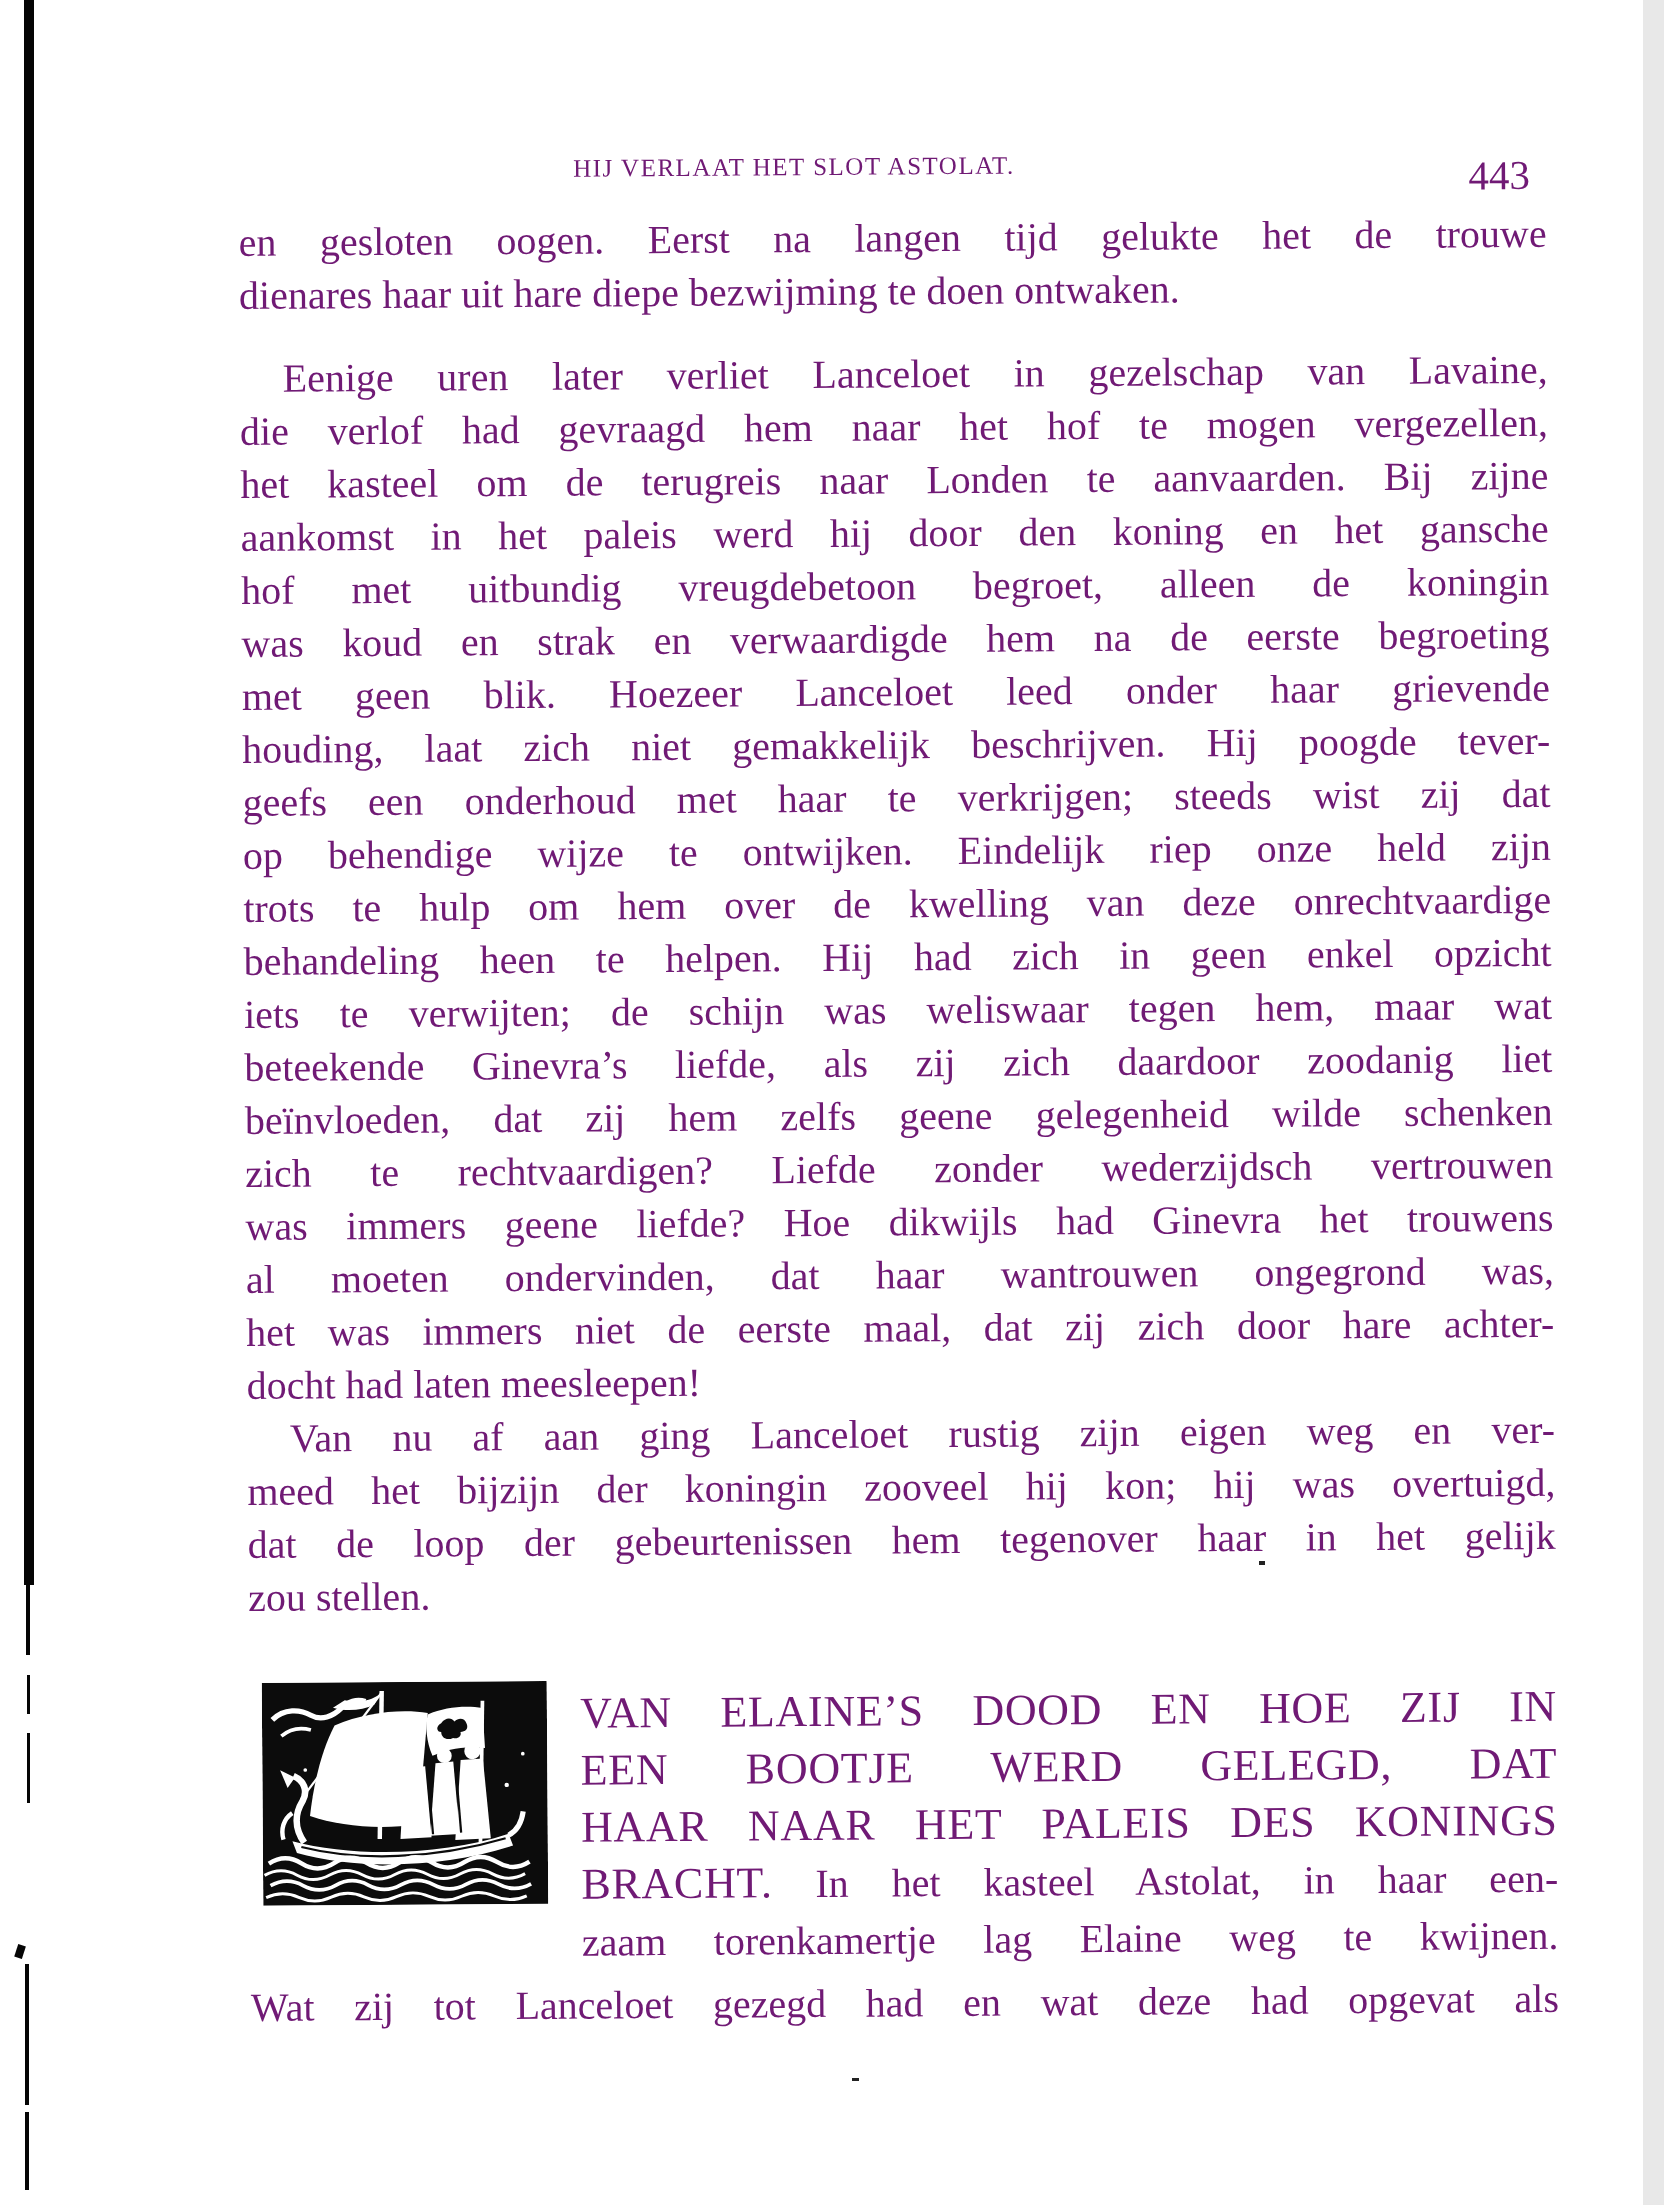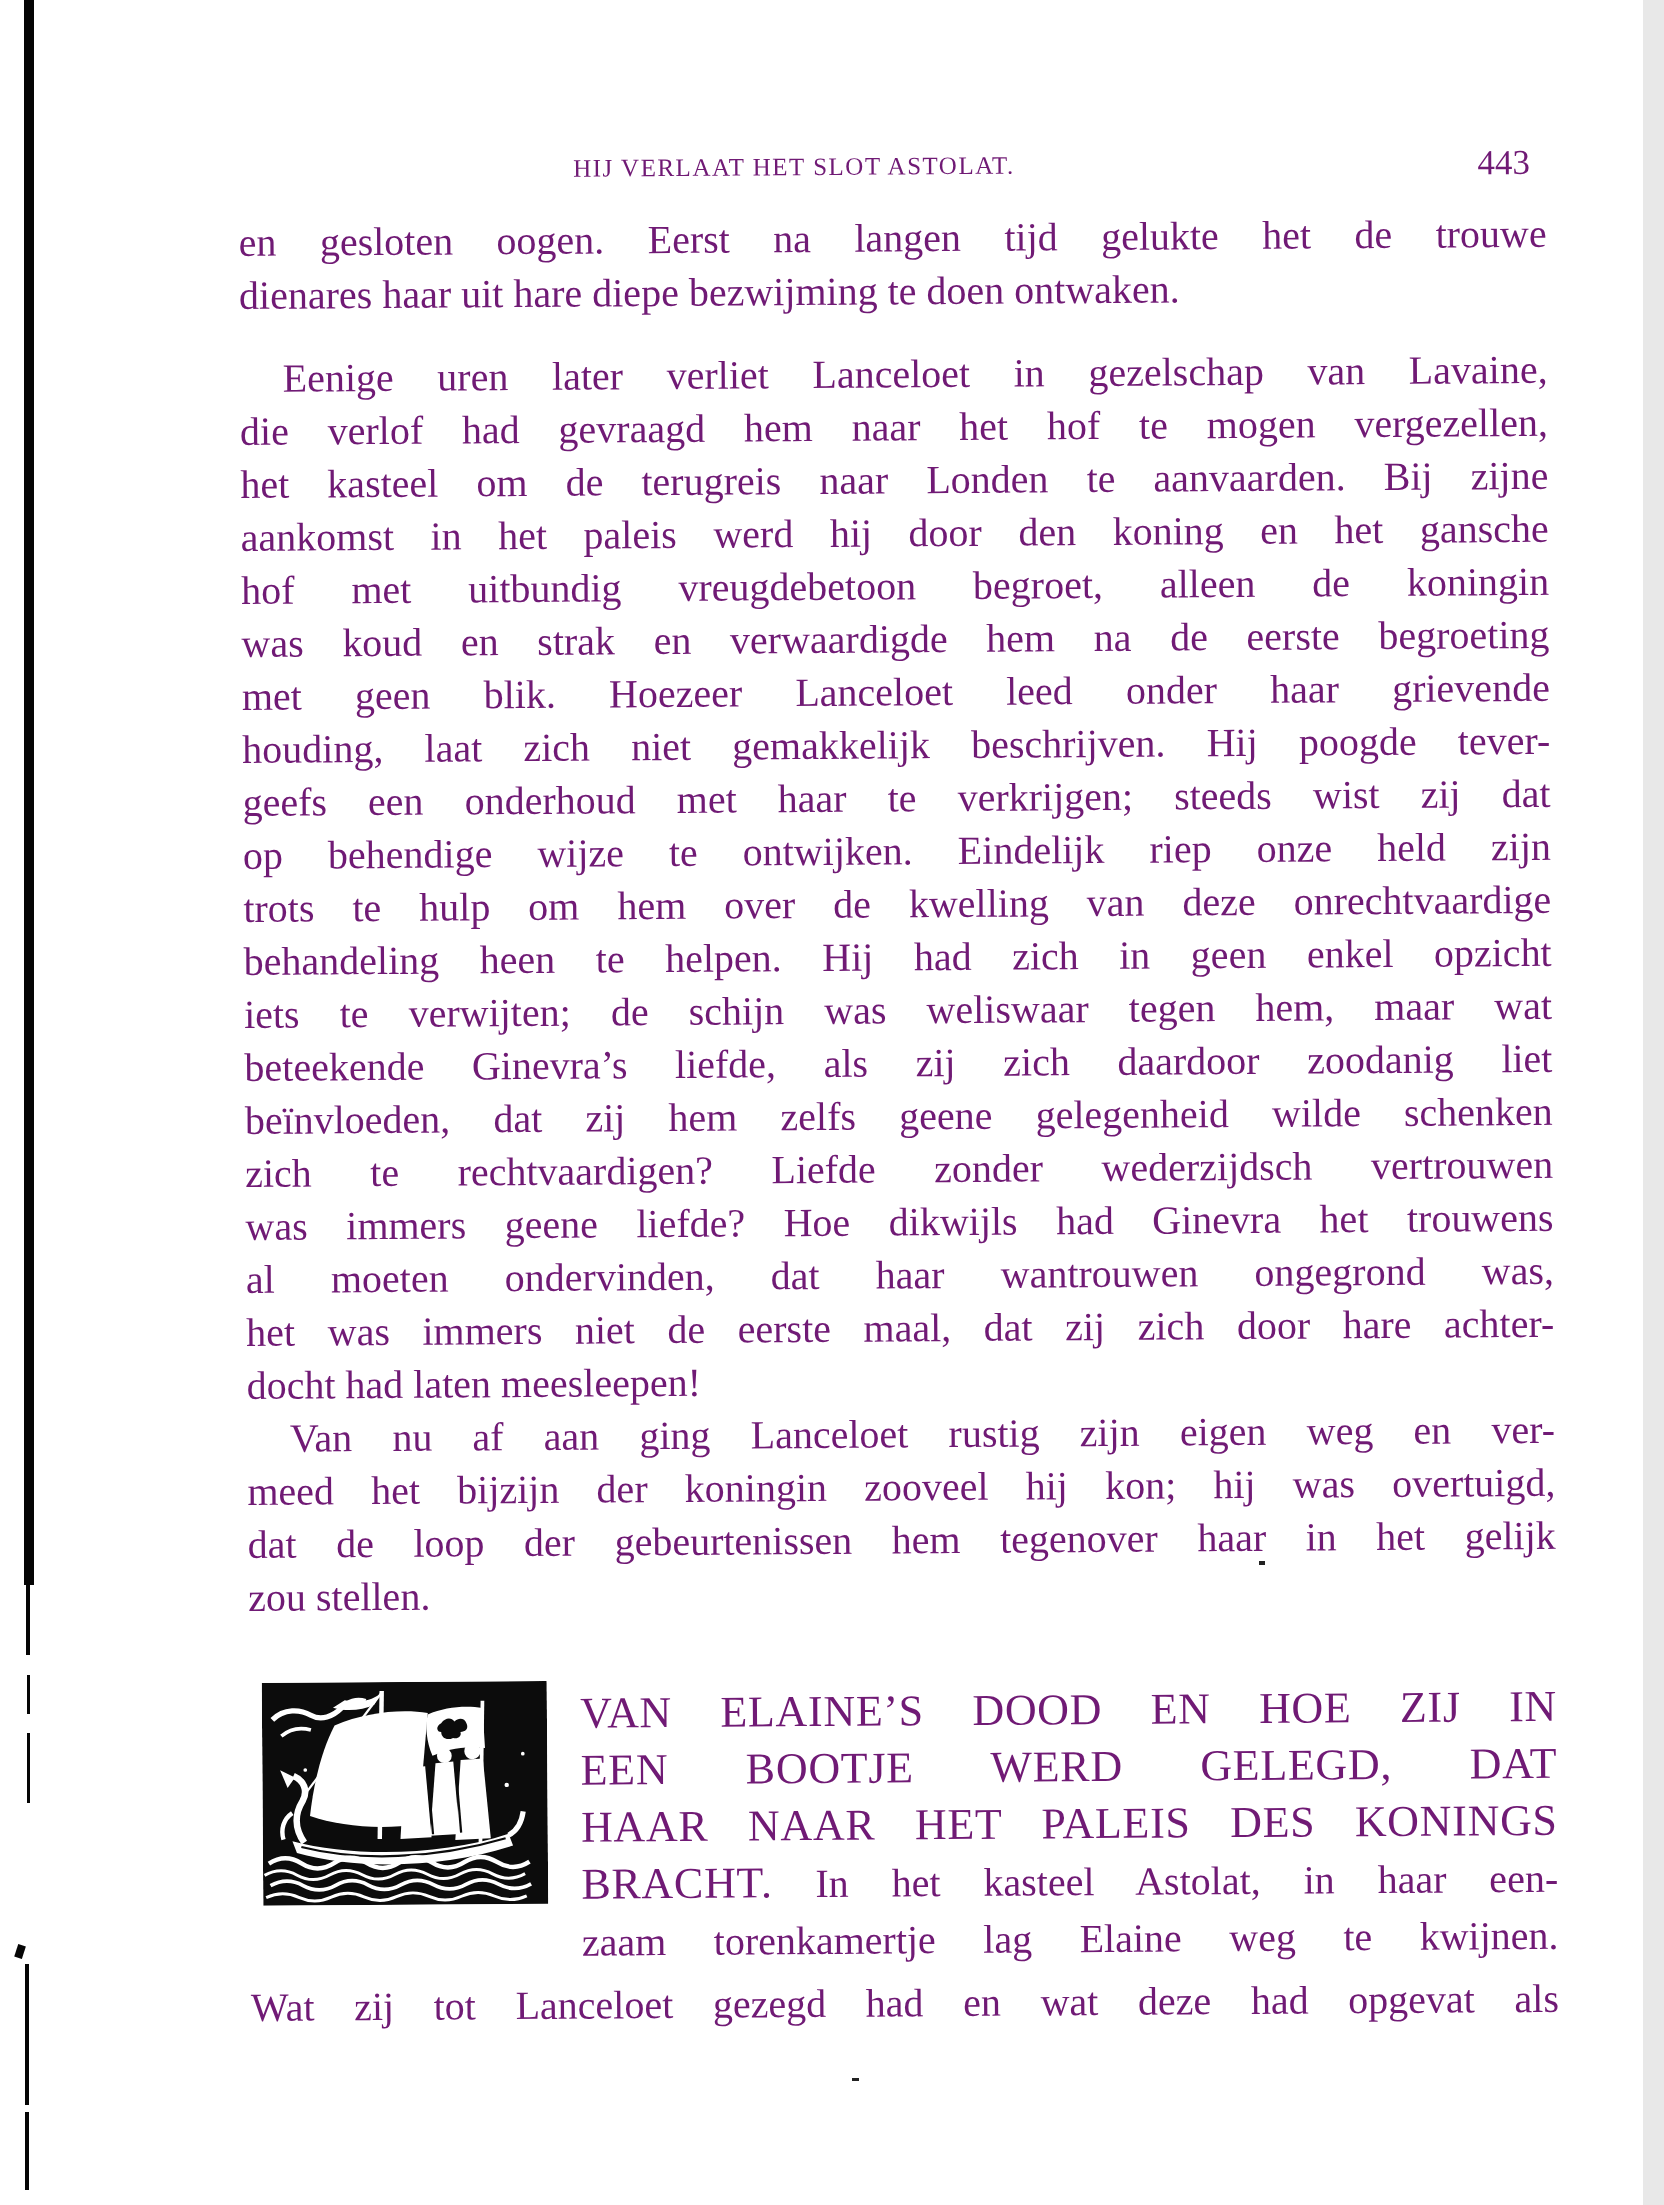--- a/index.html
+++ b/index.html
@@ -17,21 +17,21 @@
   .content{
     position:absolute;left:238px;top:148px;width:1308px;
     transform:rotate(-0.4deg);
     transform-origin:left top;
   }
   .pageheader{position:relative;height:41px;margin-bottom:27px;}
   .running-title{
     position:absolute;left:335px;top:9px;
     font-size:25px;letter-spacing:1.5px;white-space:nowrap;
   }
-  .page-number{position:absolute;right:16.3px;top:4px;font-size:35px;}
+  .page-number{position:absolute;right:16.3px;top:12px;font-size:41px;}
   .para{margin:0;font-size:40px;line-height:53px;}
   .para .line{display:block;text-align:justify;text-align-last:justify;}
   .para .line.last{text-align:justify;text-align-last:left;}
   .para.indent .line:first-child{text-indent:43px;}
   .para.gap-above{margin-top:30px;}
   .para.first{margin-top:9px;}
   .chapter{margin-top:41px;}
   .chapter-row{display:flex;align-items:flex-start;}
   .woodcut{
     flex:0 0 auto;

